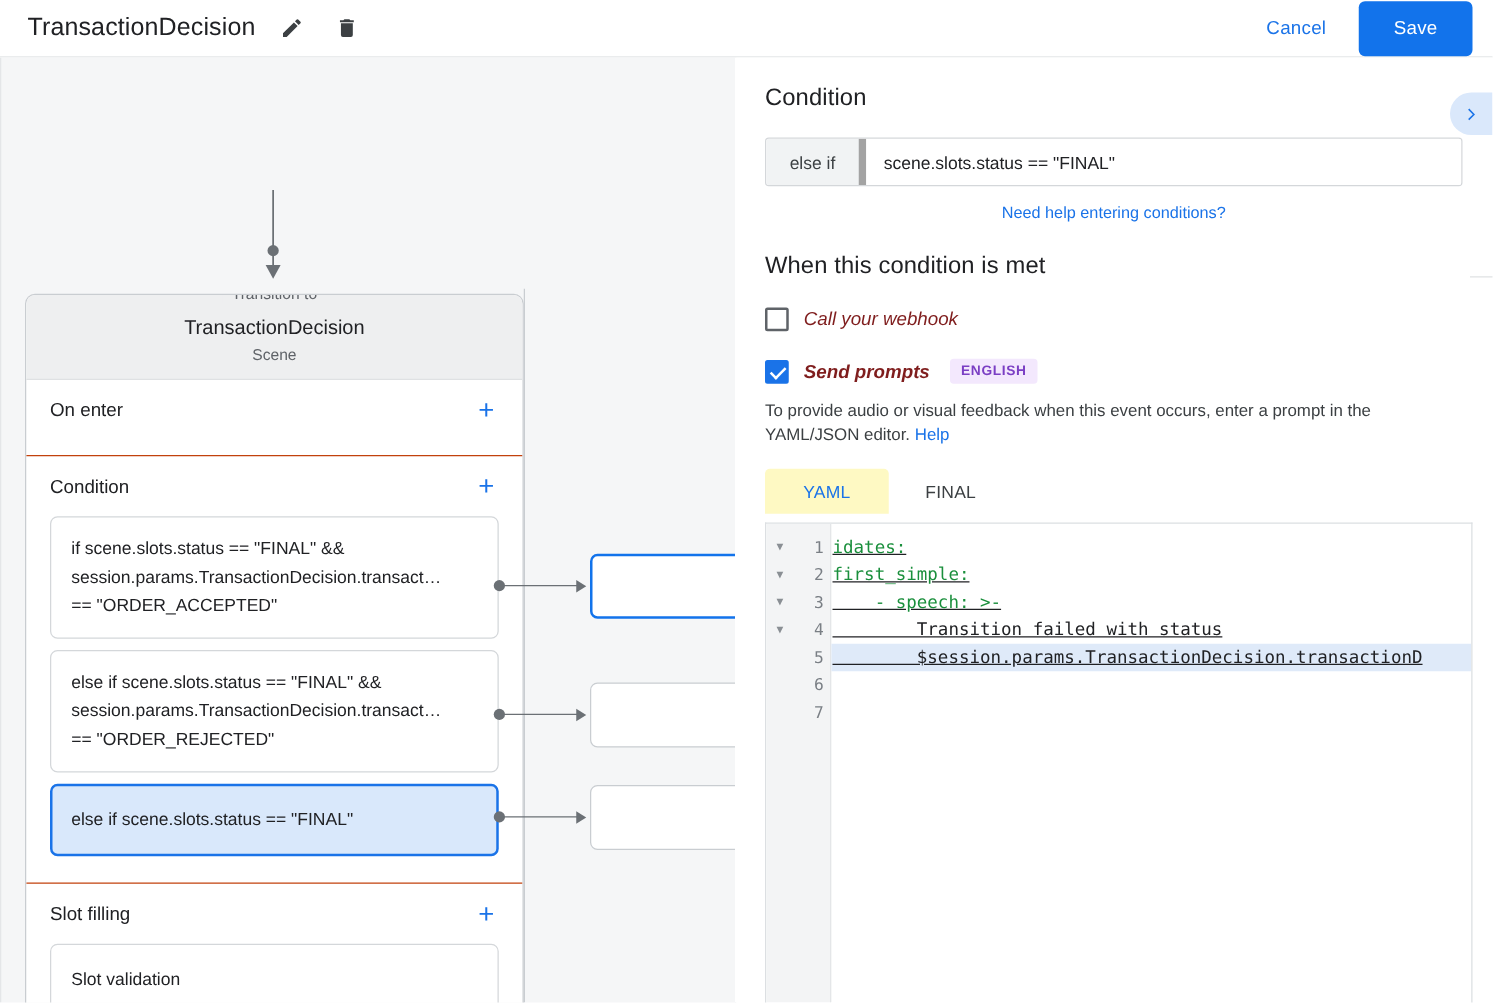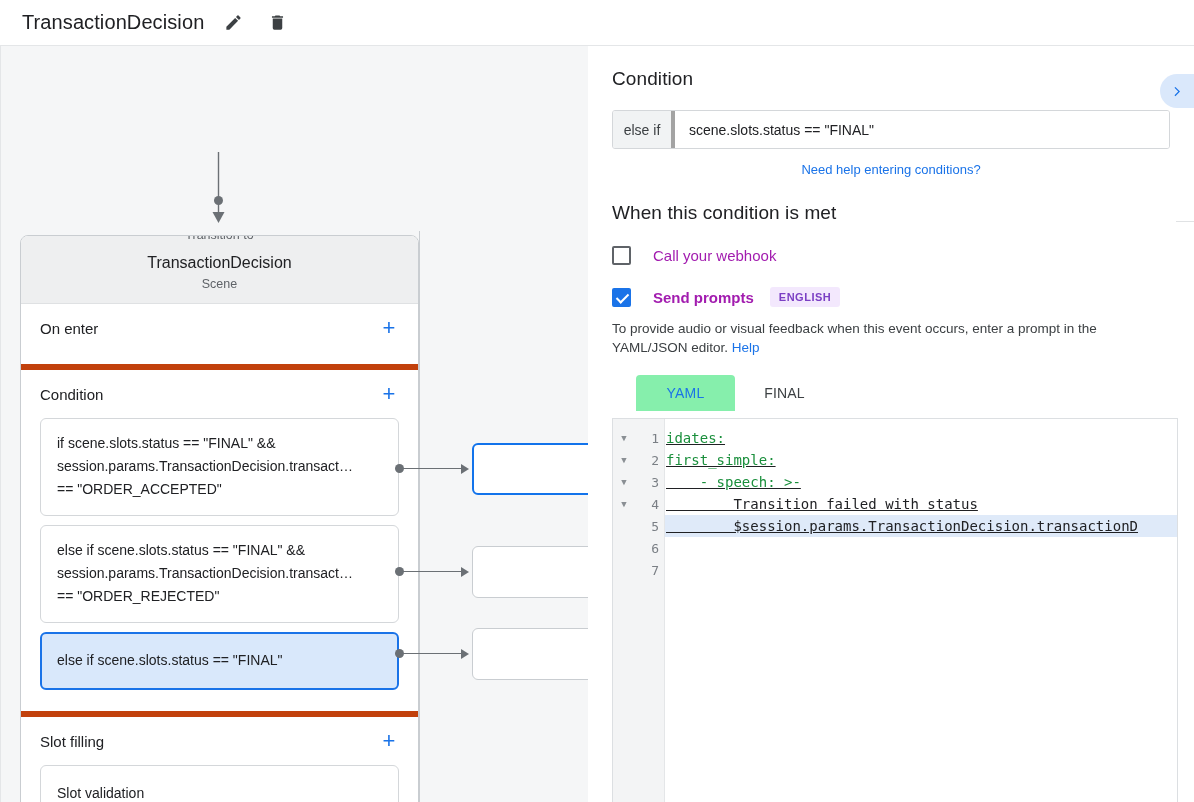--- a/index.html
+++ b/index.html
@@ -127,21 +127,21 @@
   #scene-header-legend {
     position: absolute;
     top: -8px; left: 50%; transform: translateX(-50%);
     background: #eeeff0;
     padding: 0 8px;
     font-size: 12.5px; color: #5f6368;
   }
   #scene-name { font-size: 16px; color: #202124; margin-top: 2px; }
   #scene-sub { font-size: 12.5px; color: #5f6368; margin-top: 5px; }
 
-  .section { border-bottom: 6px solid #c2410c; padding: 0 0 12px; }
+  .section { border-bottom: 1px solid #c2410c; padding: 0 0 12px; }
   .section:last-child { border-bottom: none; }
   .section-head {
     display: flex; align-items: center;
     height: 48px;
     padding: 0 18px 0 19px;
   }
   .section-title { font-size: 15px; color: #202124; }
   .plus-btn {
     margin-left: auto;
     color: #1a73e8;
@@ -238,23 +238,23 @@
 
   #cond-input-row {
     margin: 20px 24px 0;
     display: flex;
     border: 1px solid #d4d7da;
     border-radius: 3px;
     height: 39px;
     overflow: hidden;
   }
   #cond-prefix {
-    width: 62px;
+    width: 80px;
     background: #f1f3f4;
-    border-right: 4px solid #a3a3a3;
+    border-right: 6px solid #a3a3a3;
     display: flex; align-items: center; justify-content: center;
     font-size: 14px; color: #3c4043;
     flex: none;
   }
   #cond-value {
     flex: 1;
     display: flex; align-items: center;
     padding: 0 14px;
     font-size: 14px; color: #202124;
     background: #ffffff;
@@ -297,21 +297,21 @@
   }
   .chk.checked::after {
     content: "";
     position: absolute;
     left: 5px; top: 1px;
     width: 5px; height: 10px;
     border: solid #ffffff;
     border-width: 0 2px 2px 0;
     transform: rotate(45deg);
   }
-  .chk-label { margin-left: 22px; font-size: 15px; color: #a21caf; }
+  .chk-label { margin-left: 12px; font-size: 15px; color: #7f1d1d; font-style: italic; }
   .chk-label.bold { font-weight: 700; }
   #lang-badge {
     margin-left: 16px;
     background: #f3e8fd;
     color: #7b3fc4;
     font-size: 11px;
     font-weight: 700;
     letter-spacing: .5px;
     padding: 4px 9px;
     border-radius: 3px;
@@ -333,24 +333,23 @@
   .tab {
     padding: 10px 0;
     width: 99px;
     text-align: center;
     font-size: 14px;
     color: #3c4043;
     cursor: pointer;
     letter-spacing: .2px;
   }
   .tab.active {
-    background: #86efac;
+    background: #fef9c3;
     color: #1a73e8;
     border-radius: 4px 4px 0 0;
-    margin-left: 24px;
   }
 
   
   #editor {
     position: absolute;
     left: 612px; top: 418px;
     width: 566px; height: 384px;
     border: 1px solid #dcdfe2;
     border-bottom: none;
     background: #ffffff;
@@ -411,20 +410,24 @@
   </div>
 
   <div class="hdr-icon-btn">
     <span>
       <svg width="19" height="19" viewBox="0 0 24 24">
           <path fill="#3c4043" d="M6 19a2 2 0 0 0 2 2h8a2 2 0 0 0 2-2V7H6v12zM19 4h-3.5l-1-1h-5l-1 1H5v2h14V4z"></path>
         </svg>
     </span>
   </div>
 
+  <div id="topbar-right">
+    <button id="cancel-btn">Cancel</button>
+    <button id="save-btn">Save</button>
+  </div>
 </div>
 
 <div id="canvas">
   <div id="canvas-left-rule"></div>
 
 
   <div class="dot" style="left:214px; top:150px;"></div>
   <svg id="arrow-wrap" viewBox="0 0 40 120">
     <line x1="18.5" y1="0" x2="18.5" y2="62" stroke="#6b7075" stroke-width="1.4"></line>
     <polygon points="12.5,60 24.5,60 18.5,71" fill="#6b7075"></polygon>

